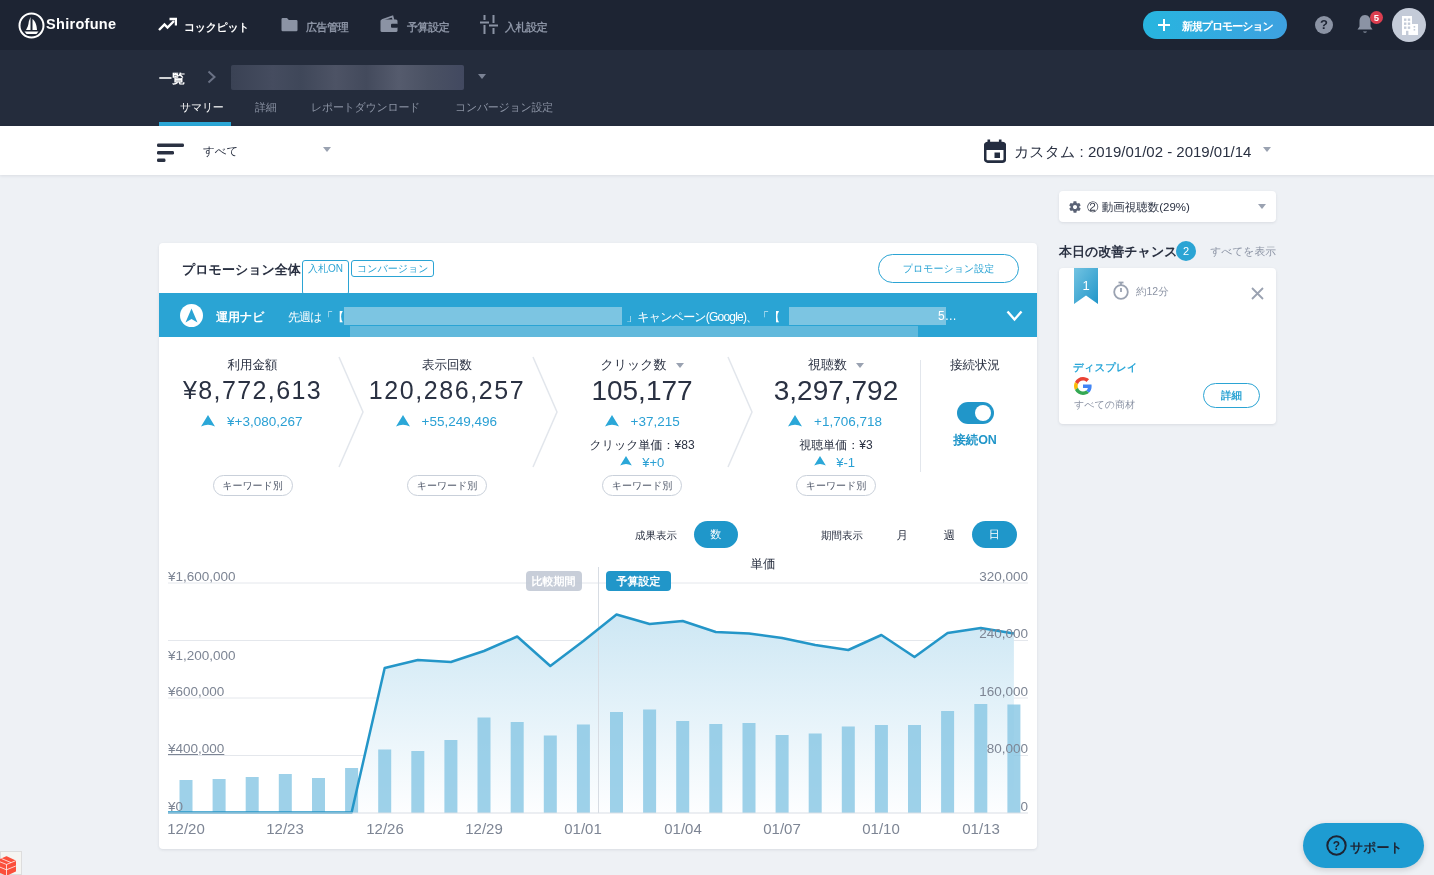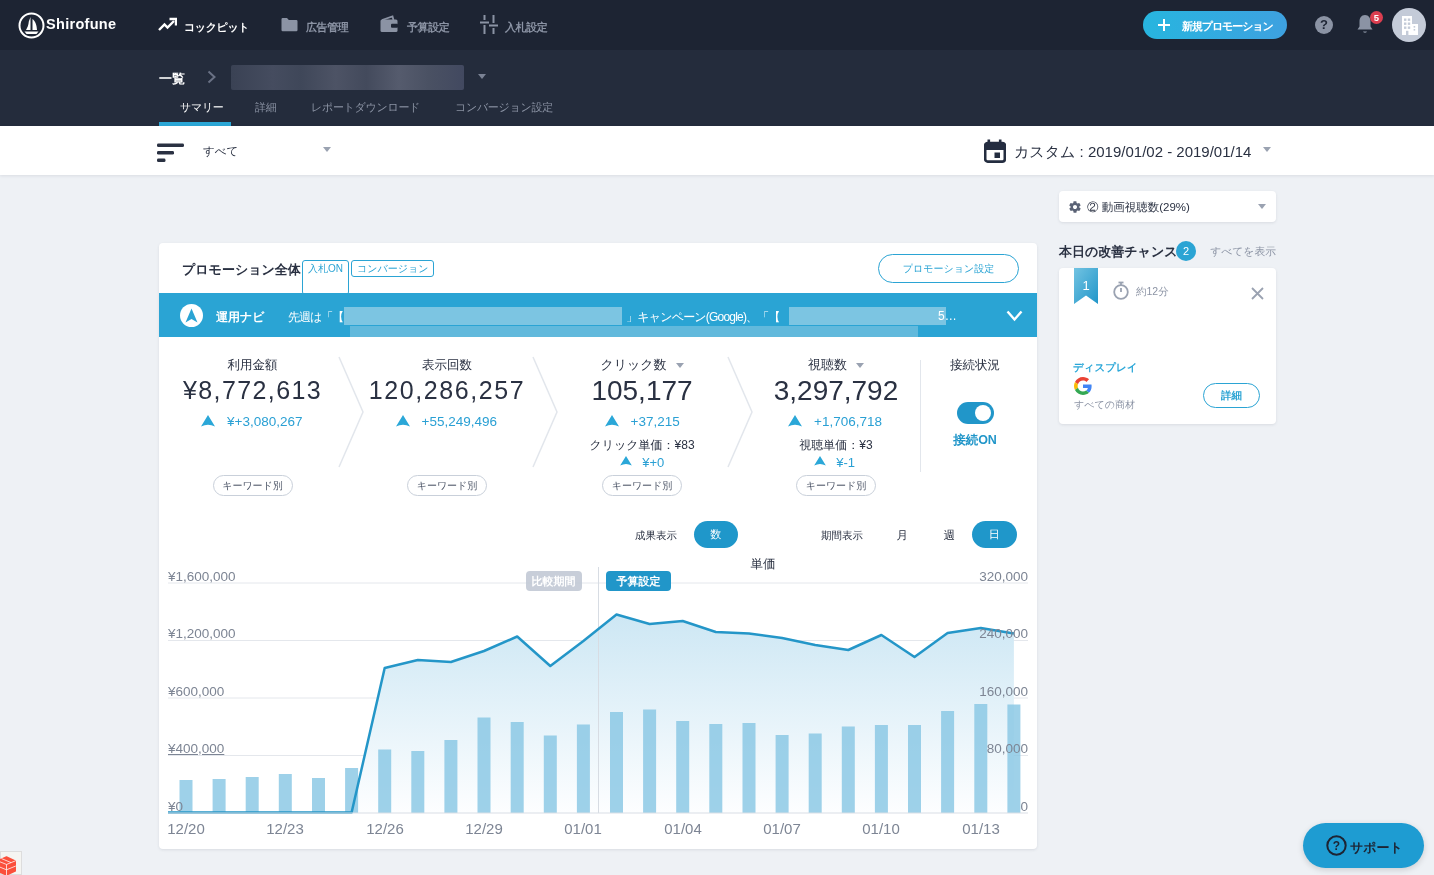--- a/index.html
+++ b/index.html
@@ -242,21 +242,21 @@
 <rect x="874.9" y="725" width="13" height="88.0" fill="#86c6e3" fill-opacity="0.8"></rect>
 <rect x="908.0" y="725" width="13" height="88.0" fill="#86c6e3" fill-opacity="0.8"></rect>
 <rect x="941.1" y="711" width="13" height="102.0" fill="#86c6e3" fill-opacity="0.8"></rect>
 <rect x="974.3" y="704" width="13" height="109.0" fill="#86c6e3" fill-opacity="0.8"></rect>
 <rect x="1007.4" y="704.5" width="13" height="108.5" fill="#86c6e3" fill-opacity="0.8"></rect>
 <line x1="598.5" y1="567" x2="598.5" y2="813.0" stroke="#d7dce3" stroke-width="1"></line>
 <polyline points="168,812.5 186.0,812.5 219.1,812.5 252.2,812.5 285.3,812.5 318.5,812.5 351.6,812.5 384.7,668 417.8,660 450.9,662 484.0,651 517.2,636.5 550.3,666 583.4,641 616.5,614.5 649.6,624 682.7,621 715.8,632 749.0,633.5 782.1,638 815.2,645 848.3,650 881.4,635 914.5,657 947.6,633 980.8,628 1013.9,633.5" fill="none" stroke="#2496c8" stroke-width="2.5" stroke-linejoin="round"></polyline>
 <line x1="168" y1="813.0" x2="1028" y2="813.0" stroke="#d9dee5" stroke-width="1"></line>
 </svg>
 <div class="abs" style="left:168px;top:568.5px;font-size:13.5px;color:#7d8594;">¥1,600,000</div>
-<div class="abs" style="left:168px;top:626.0px;font-size:13.5px;color:#7d8594;">¥1,200,000</div>
+<div class="abs" style="left:168px;top:648px;font-size:13.5px;color:#7d8594;">¥1,200,000</div>
 <div class="abs" style="left:168px;top:683.5px;font-size:13.5px;color:#7d8594;">¥600,000</div>
 <div class="abs" style="left:168px;top:741.0px;font-size:13.5px;color:#7d8594;text-decoration:underline;">¥400,000</div>
 <div class="abs" style="left:168px;top:798.5px;font-size:13.5px;color:#7d8594;">¥0</div>
 <div class="abs" style="left:928px;top:568.5px;width:100px;text-align:right;font-size:13.5px;color:#7d8594;">320,000</div>
 <div class="abs" style="left:928px;top:626.0px;width:100px;text-align:right;font-size:13.5px;color:#7d8594;">240,000</div>
 <div class="abs" style="left:928px;top:683.5px;width:100px;text-align:right;font-size:13.5px;color:#7d8594;">160,000</div>
 <div class="abs" style="left:928px;top:741.0px;width:100px;text-align:right;font-size:13.5px;color:#7d8594;">80,000</div>
 <div class="abs" style="left:928px;top:798.5px;width:100px;text-align:right;font-size:13.5px;color:#7d8594;">0</div>
 <div class="abs" style="left:158px;top:820px;width:56px;text-align:center;font-size:15px;color:#7d8594;">12/20</div>
 <div class="abs" style="left:257px;top:820px;width:56px;text-align:center;font-size:15px;color:#7d8594;">12/23</div>

